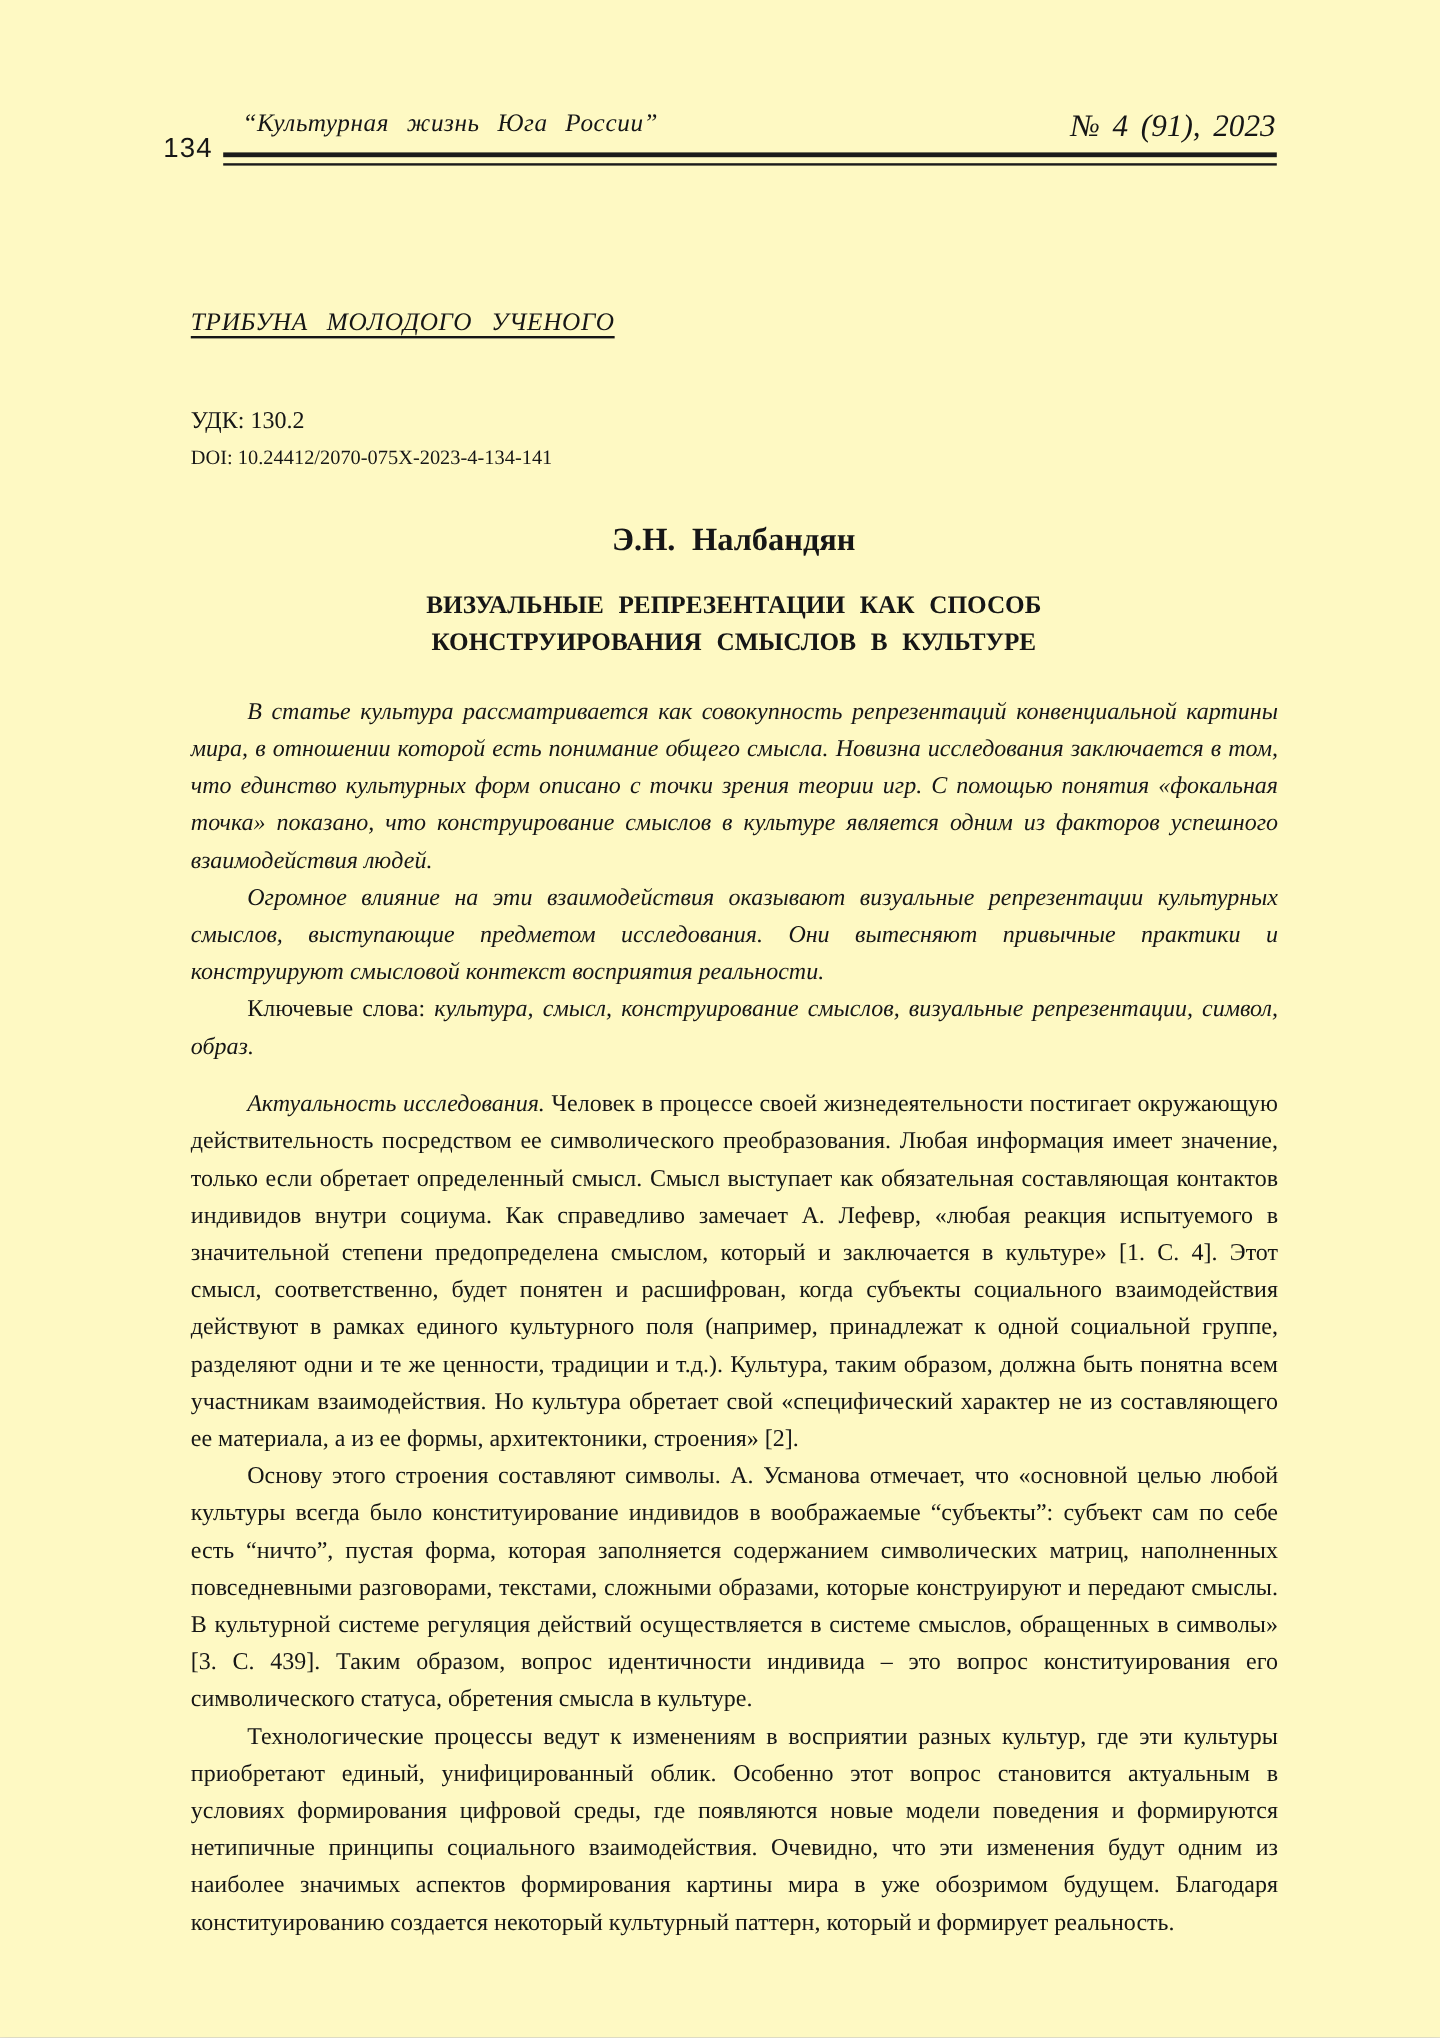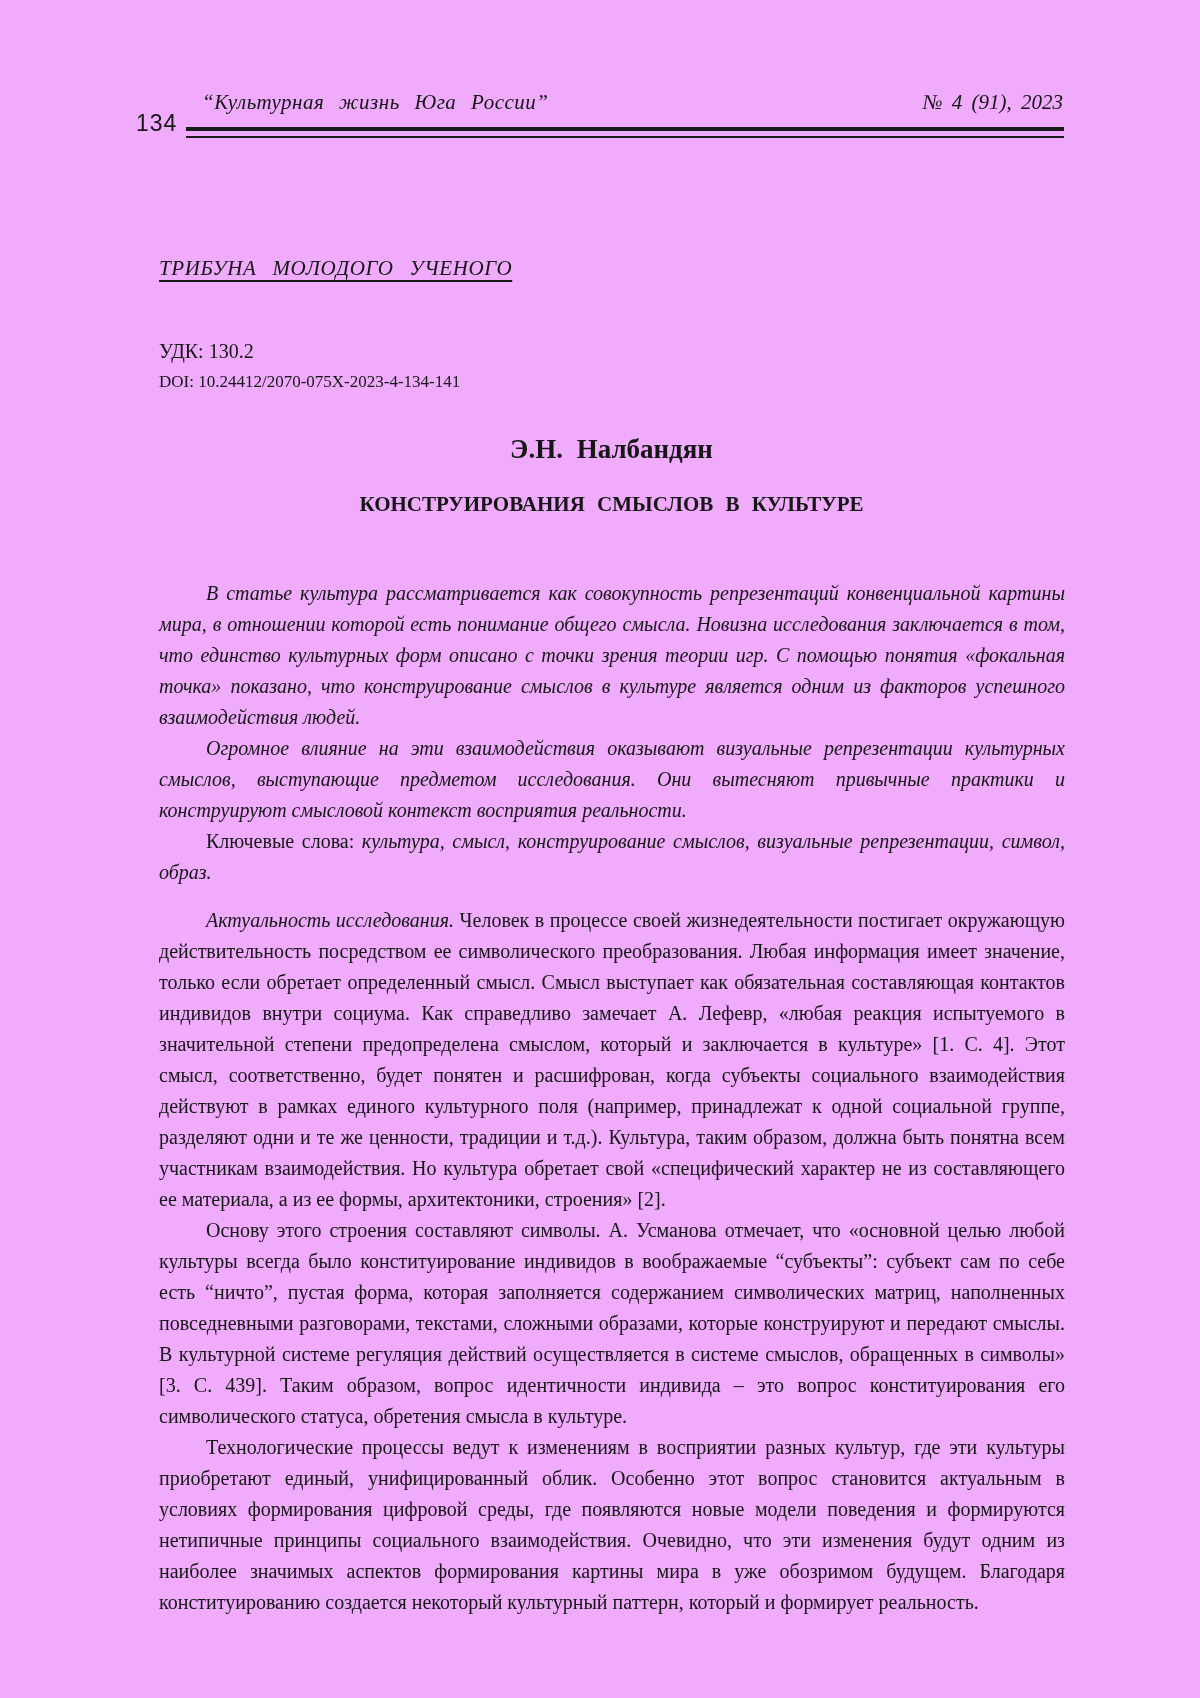--- a/index.html
+++ b/index.html
@@ -6,42 +6,42 @@
     margin: 0;
     padding: 0;
     background: #d8d8d8;
     font-family: "Liberation Serif", serif;
   }
   .page {
     position: relative;
     width: 1200px;
     height: 1698px;
     margin: 0 auto;
-    background: #f0abfc;
+    background: #fef9c3;
     color: #161616;
     overflow: hidden;
     box-shadow: 0 0 8px rgba(0,0,0,.25);
   }
 
   
   .journal-name {
     position: absolute;
     top: 90px;
     left: 202px;
     font-style: italic;
     font-size: 21px;
     word-spacing: 9px;
     letter-spacing: .5px;
   }
   .issue-info {
     position: absolute;
     top: 90px;
     right: 137px;
     font-style: italic;
-    font-size: 21px;
+    font-size: 26px;
     word-spacing: 4px;
   }
   .page-number {
     position: absolute;
     top: 110px;
     left: 136px;
     font-family: "Liberation Sans", sans-serif;
     font-weight: normal;
     font-size: 23px;
     letter-spacing: 1px;
@@ -140,20 +140,21 @@
   <div class="issue-info">№ 4 (91), 2023</div>
   <div class="page-number">134</div>
   <div class="rule-thick"></div>
   <div class="rule-thin"></div>
 
   <div class="section-heading">ТРИБУНА МОЛОДОГО УЧЕНОГО</div>
   <div class="udk">УДК: 130.2</div>
   <div class="doi">DOI: 10.24412/2070-075X-2023-4-134-141</div>
   <div class="author">Э.Н. Налбандян</div>
   <div class="article-title">
+    <div>ВИЗУАЛЬНЫЕ РЕПРЕЗЕНТАЦИИ КАК СПОСОБ</div>
     <div>КОНСТРУИРОВАНИЯ СМЫСЛОВ В КУЛЬТУРЕ</div>
   </div>
 
   <div class="content">
     <div class="abstract">
       <p>В статье культура рассматривается как совокупность репрезентаций конвенциальной картины мира, в отношении которой есть понимание общего смысла. Новизна исследования заключается в том, что единство культурных форм описано с точки зрения теории игр. С помощью понятия «фокальная точка» показано, что конструирование смыслов в культуре является одним из факторов успешного взаимодействия людей.</p>
       <p>Огромное влияние на эти взаимодействия оказывают визуальные репрезентации культурных смыслов, выступающие предметом исследования. Они вытесняют привычные практики и конструируют смысловой контекст восприятия реальности.</p>
       <p class="keywords-par">
         <span class="kw-label">Ключевые слова:</span><span> культура, смысл, конструирование смыслов, визуальные репрезентации, символ, образ.</span>
       </p>

